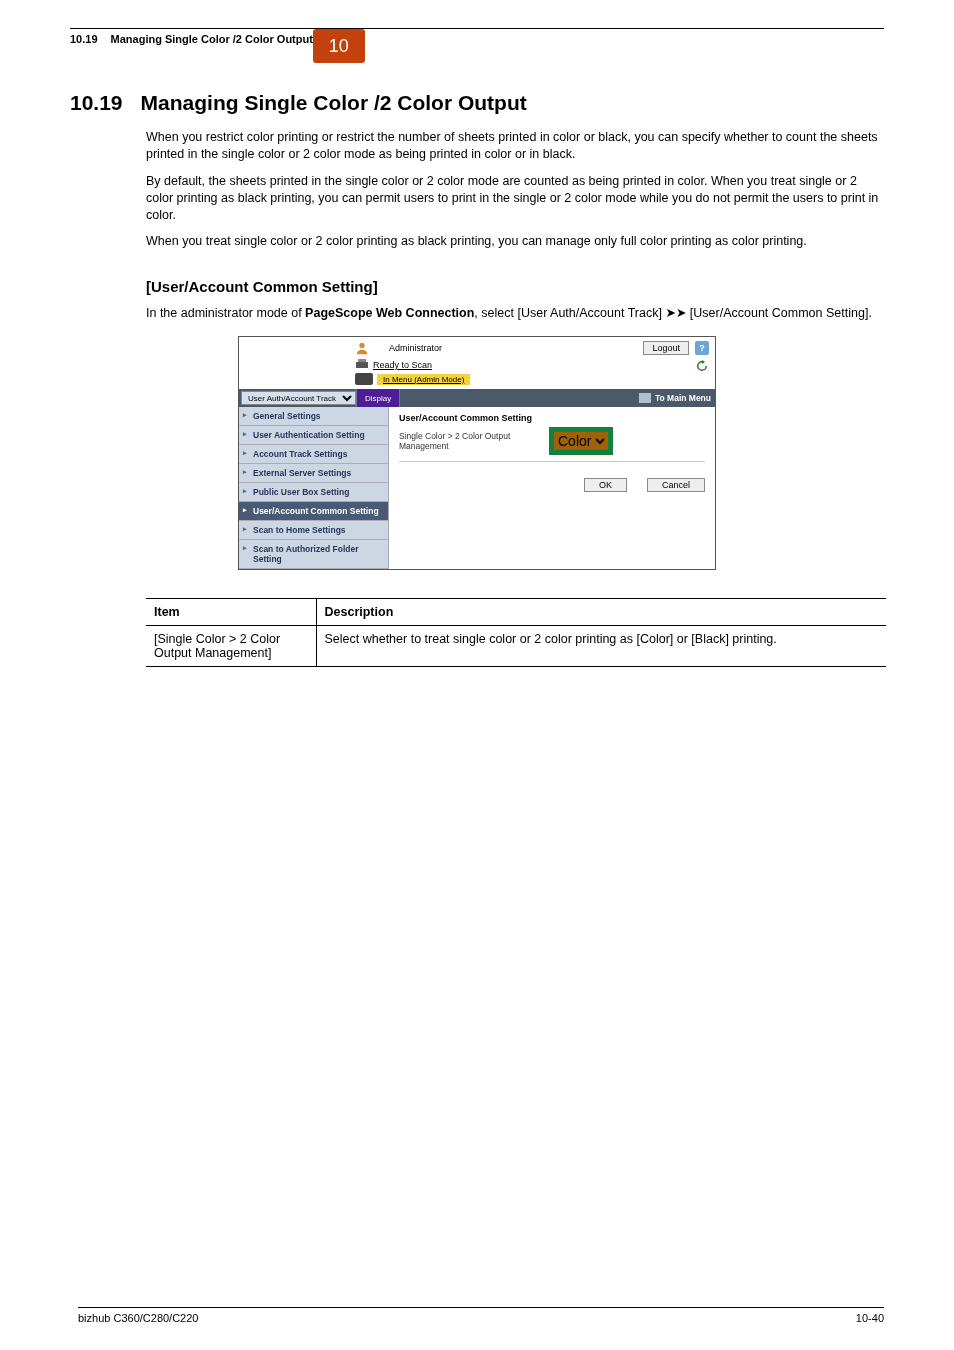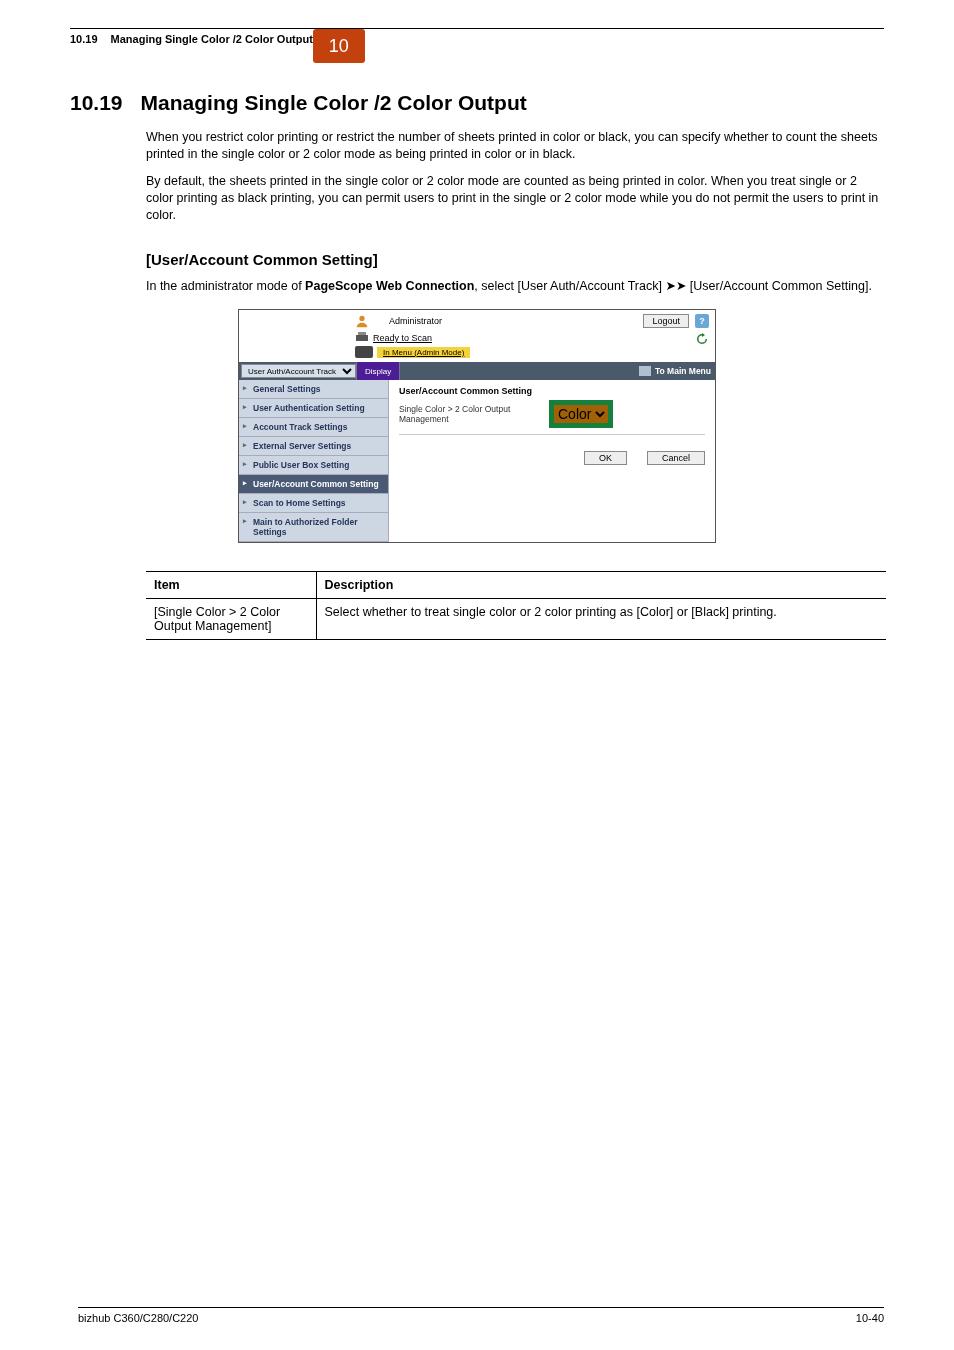--- a/index.html
+++ b/index.html
@@ -89,20 +89,21 @@
   </div>
 </div>
 
 <div class="h1row">
   <div class="h1num">10.19</div>
   <div class="h1txt">Managing Single Color /2 Color Output</div>
 </div>
 
 <div class="para first">When you restrict color printing or restrict the number of sheets printed in color or black, you can specify whether to count the sheets printed in the single color or 2 color mode as being printed in color or in black.</div>
 <div class="para">By default, the sheets printed in the single color or 2 color mode are counted as being printed in color. When you treat single or 2 color printing as black printing, you can permit users to print in the single or 2 color mode while you do not permit the users to print in color.</div>
+<div class="para">When you treat single color or 2 color printing as black printing, you can manage only full color printing as color printing.</div>
 
 <div class="h2">[User/Account Common Setting]</div>
 <div class="para">
   <span>In the administrator mode of </span><b>PageScope Web Connection</b><span>, select [User Auth/Account Track] ➤➤ [User/Account Common Setting].</span>
 </div>
 
 <div class="shot-wrap">
   <div class="shot-top">
     <div class="spacer"></div>
     <div class="admin">
@@ -150,21 +151,21 @@
   </div>
   <div class="shot-body">
     <div class="sidebar">
       <div class="sb-item">General Settings</div>
       <div class="sb-item">User Authentication Setting</div>
       <div class="sb-item">Account Track Settings</div>
       <div class="sb-item">External Server Settings</div>
       <div class="sb-item">Public User Box Setting</div>
       <div class="sb-item active">User/Account Common Setting</div>
       <div class="sb-item">Scan to Home Settings</div>
-      <div class="sb-item">Main to Authorized Folder Settings</div>
+      <div class="sb-item">Scan to Authorized Folder Setting</div>
     </div>
     <div class="content">
       <div class="ct-title">User/Account Common Setting</div>
       <div class="ct-row">
         <div class="lbl">Single Color &gt; 2 Color Output Management</div>
         <select>
           <option>Color</option>
         </select>
       </div>
       <div class="ct-btns">

